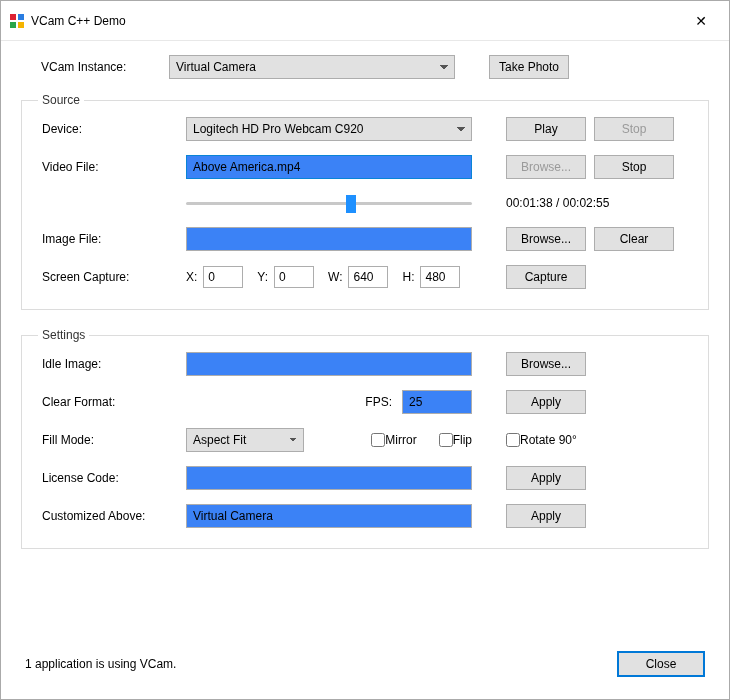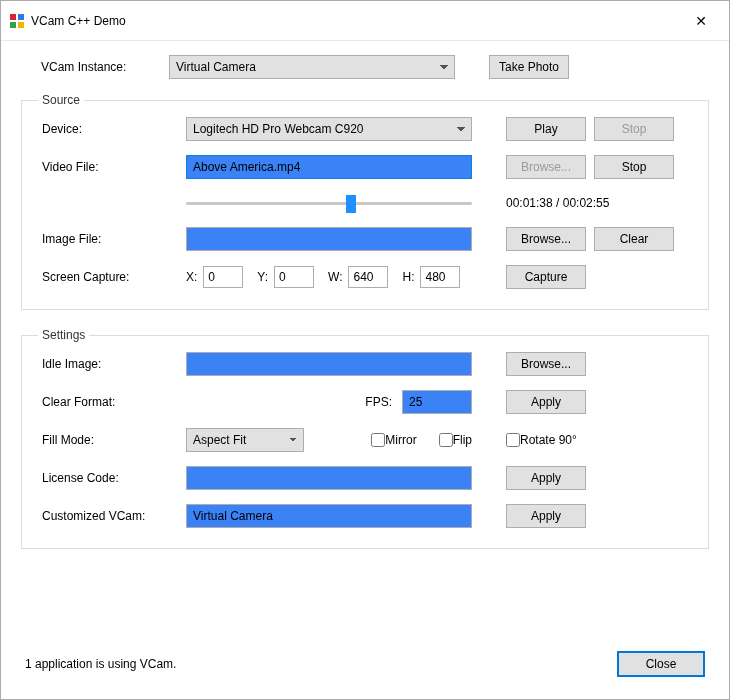--- a/index.html
+++ b/index.html
@@ -282,21 +282,21 @@
       </div>
 
       <div class="row">
         <div class="label-col">License Code:</div>
         <input class="text-input wide-280" value="" style="">
         <div style="width:18px"></div>
         <button class="btn">Apply</button>
       </div>
 
       <div class="row">
-        <div class="label-col">Customized VCam:</div>
+        <div class="label-col">Customized Above:</div>
         <input class="text-input wide-280" value="Virtual Camera" style="">
         <div style="width:18px"></div>
         <button class="btn">Apply</button>
       </div>
     </fieldset>
 
     <div class="bottom-bar">
       <span>1 application is using VCam.</span>
       <div style="flex:1"></div>
       <button class="btn-close">Close</button>

